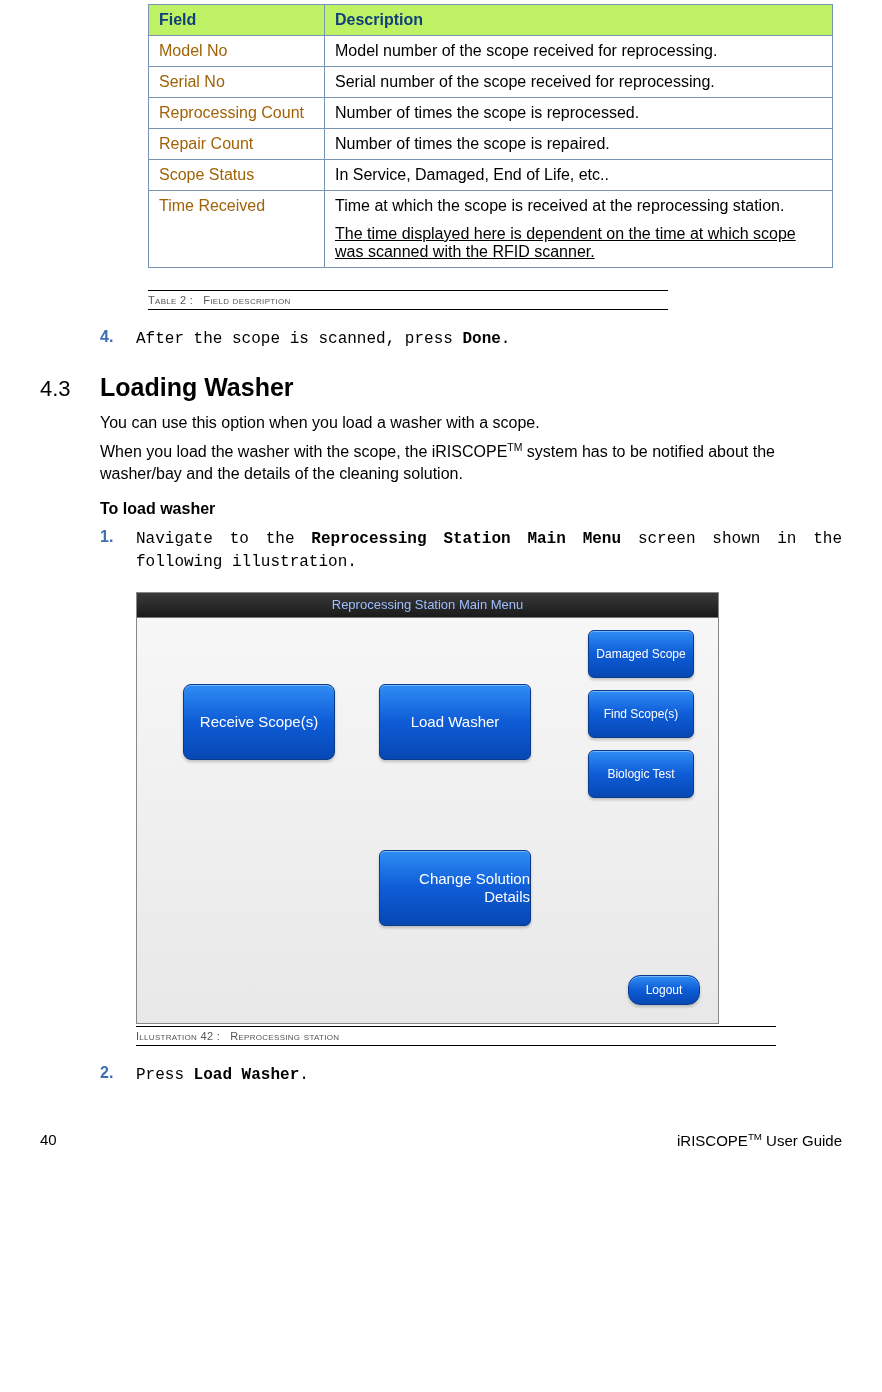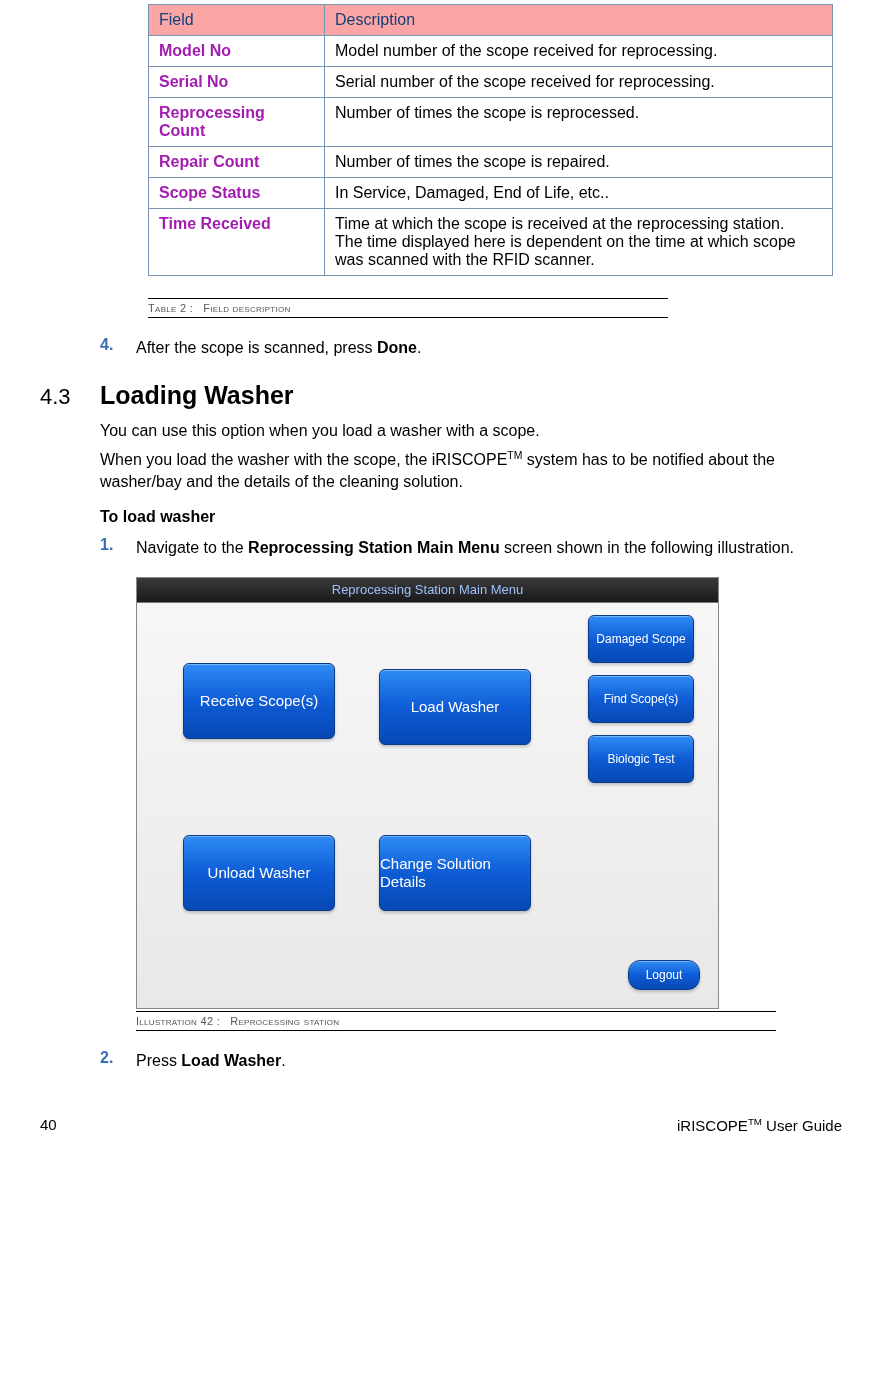--- a/index.html
+++ b/index.html
@@ -22,28 +22,28 @@
     margin-top: 4px;
   }
   table.fields th, table.fields td {
     border: 1px solid #7a95b3;
     padding: 6px 10px;
     text-align: left;
     vertical-align: top;
     font-size: 16px;
   }
   table.fields th {
-    background: #fca5a5;
+    background: #bef264;
+    font-weight: bold;
+    color: #10407a;
+  }
+  table.fields td.field-name {
     font-weight: normal;
-    color: #10407a;
-  }
-  table.fields td.field-name {
-    font-weight: bold;
     width: 155px;
-    color: #a21caf;
+    color: #a16207;
   }
   .caption-block {
     margin: 22px 0 18px 108px;
     width: 520px;
   }
   .caption-rule { border-top: 1px solid #000; }
   .caption-text {
     font-size: 11px;
     letter-spacing: 0.3px;
     color: #555;
@@ -60,21 +60,21 @@
     display: flex;
     margin: 6px 0;
   }
   ol.steps > li .num {
     color: #3b6fb5;
     font-weight: bold;
     width: 36px;
     flex-shrink: 0;
     text-align: left;
   }
-  ol.steps > li .txt { flex: 1; line-height: 1.45; }
+  ol.steps > li .txt { flex: 1; line-height: 1.45; font-family: Liberation Mono, monospace; }
   .justify { text-align: justify; }
 
   h2.section {
     margin: 22px 0 10px 0;
     font-size: 25px;
     font-weight: bold;
     display: flex;
     align-items: baseline;
   }
   h2.section .secnum {
@@ -122,36 +122,36 @@
   }
   .side-buttons {
     position: absolute;
     right: 10px; top: 12px; width: 120px;
   }
   .blue-btn {
     background: linear-gradient(#2f8cf4 0%, #0e5cd6 50%, #0648b4 100%);
     color: #fff;
     border: 1px solid #0a3a8a;
     border-radius: 6px;
-    text-align: left;
+    text-align: right;
     display: flex;
     align-items: center;
     justify-content: center;
     box-shadow: inset 0 1px 0 rgba(255,255,255,0.35), 0 2px 3px rgba(0,0,0,0.2);
     font-size: 15px;
     line-height: 1.2;
     position: absolute;
   }
   .small-btn { font-size: 12px; width: 104px; height: 46px; position: static; margin-bottom: 12px; }
   .logout-btn {
     font-size: 12px; width: 70px; height: 28px;
     position: absolute; right: 18px; bottom: 18px;
     border-radius: 12px;
   }
-  .btn-rs   { left: 26px;  top: 60px;  width: 150px; height: 74px; }
+  .btn-rs   { left: 26px;  top: 66px;  width: 150px; height: 74px; border-radius: 8px; }
   .btn-lw   { left: 222px; top: 66px;  width: 150px; height: 74px; }
   .btn-uw   { left: 26px;  top: 232px; width: 150px; height: 74px; }
   .btn-csd  { left: 222px; top: 232px; width: 150px; height: 74px; }
 
   .illus-caption {
     width: 640px;
     margin-top: 2px;
   }
 
   .footer {
@@ -203,21 +203,21 @@
         <tr>
           <td class="field-name">Scope Status</td>
           <td>
             <div>In Service, Damaged, End of Life, etc..</div>
           </td>
         </tr>
         <tr>
           <td class="field-name">Time Received</td>
           <td>
             <div>Time at which the scope is received at the reprocessing station.</div>
-            <div style="">The time displayed here is dependent on the time at which scope was scanned with the RFID scanner.</div>
+            <div style="margin-top: 10px; text-decoration: underline;">The time displayed here is dependent on the time at which scope was scanned with the RFID scanner.</div>
           </td>
         </tr>
       </tbody>
   </table>
 
   <div class="caption-block">
     <div class="caption-rule"></div>
     <div class="caption-text">
       <span class="sc">Table 2 :</span>
       <span>&nbsp;</span>
@@ -256,21 +256,20 @@
     </li>
   </ol>
 
   <div class="illus-wrap">
     <div class="screen">
       <div class="titlebar">Reprocessing Station Main Menu</div>
       <div class="screen-body">
         <div class="main-buttons">
           <div class="blue-btn btn-rs">Receive Scope(s)</div>
           <div class="blue-btn btn-lw">Load Washer</div>
-          <div class="blue-btn btn-uw">Unload Washer</div>
           <div class="blue-btn btn-csd">Change Solution Details</div>
         </div>
         <div class="side-buttons">
           <div class="blue-btn small-btn">Damaged Scope</div>
           <div class="blue-btn small-btn">Find Scope(s)</div>
           <div class="blue-btn small-btn">Biologic Test</div>
         </div>
         <div class="blue-btn logout-btn">Logout</div>
       </div>
     </div>

